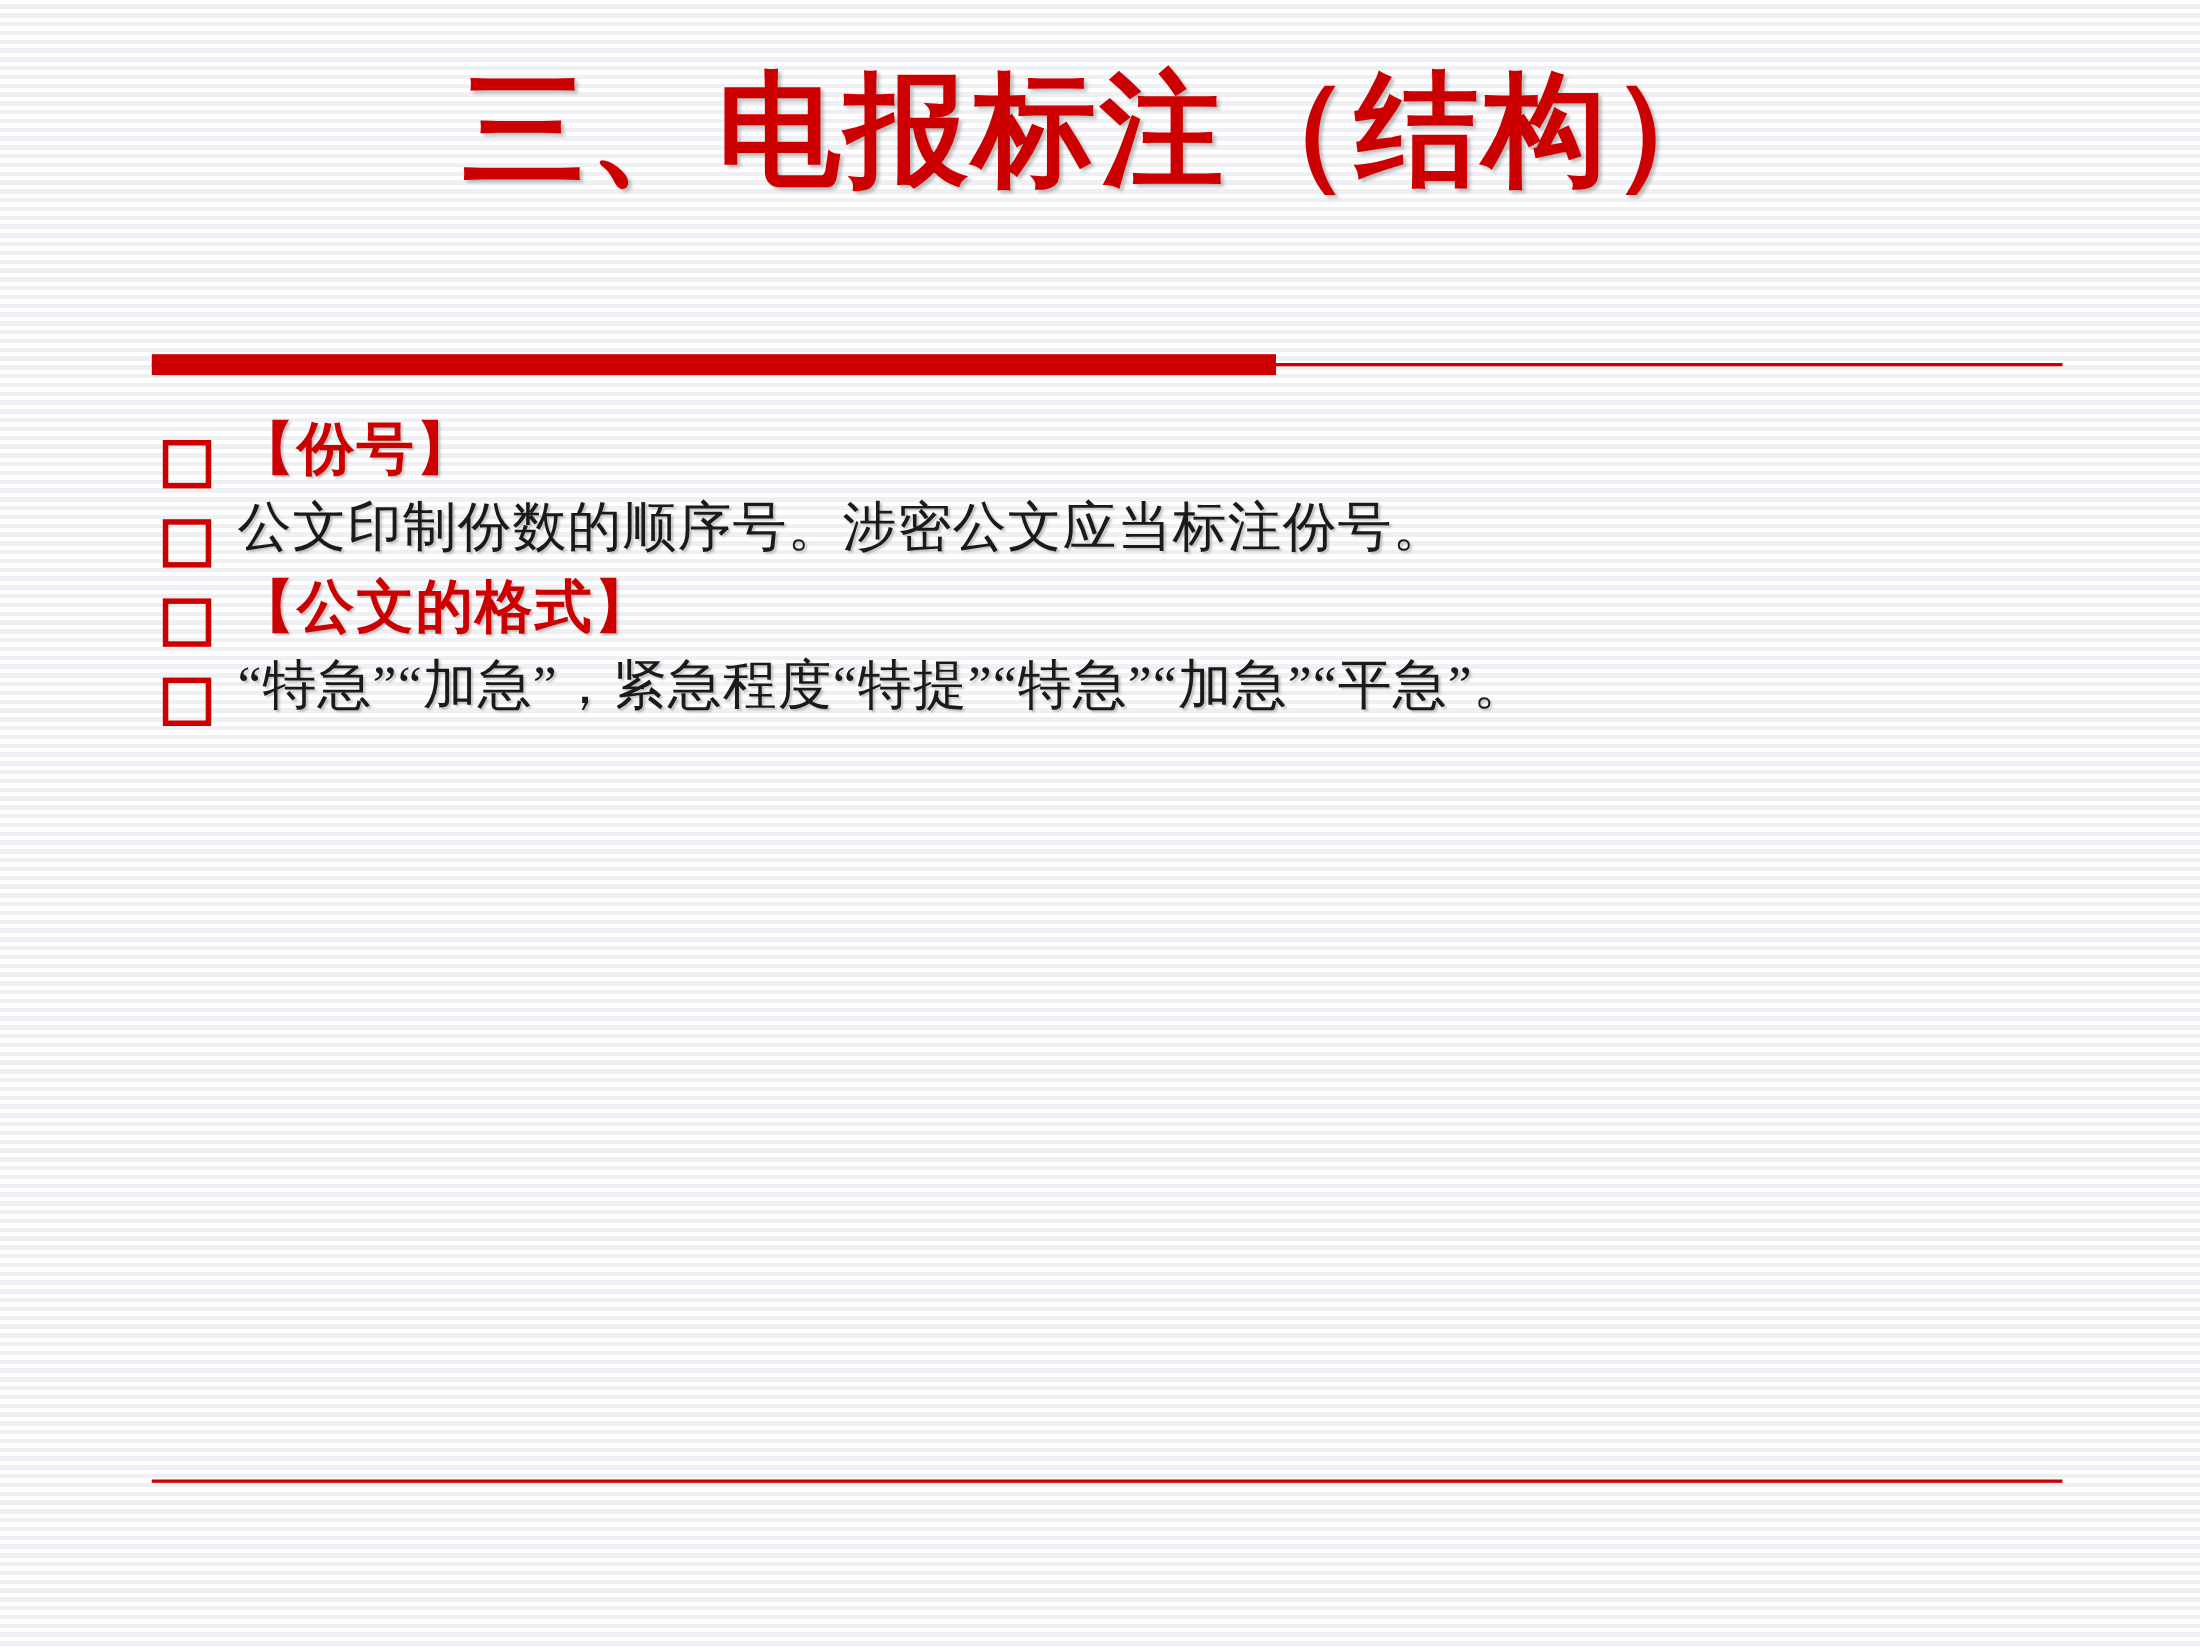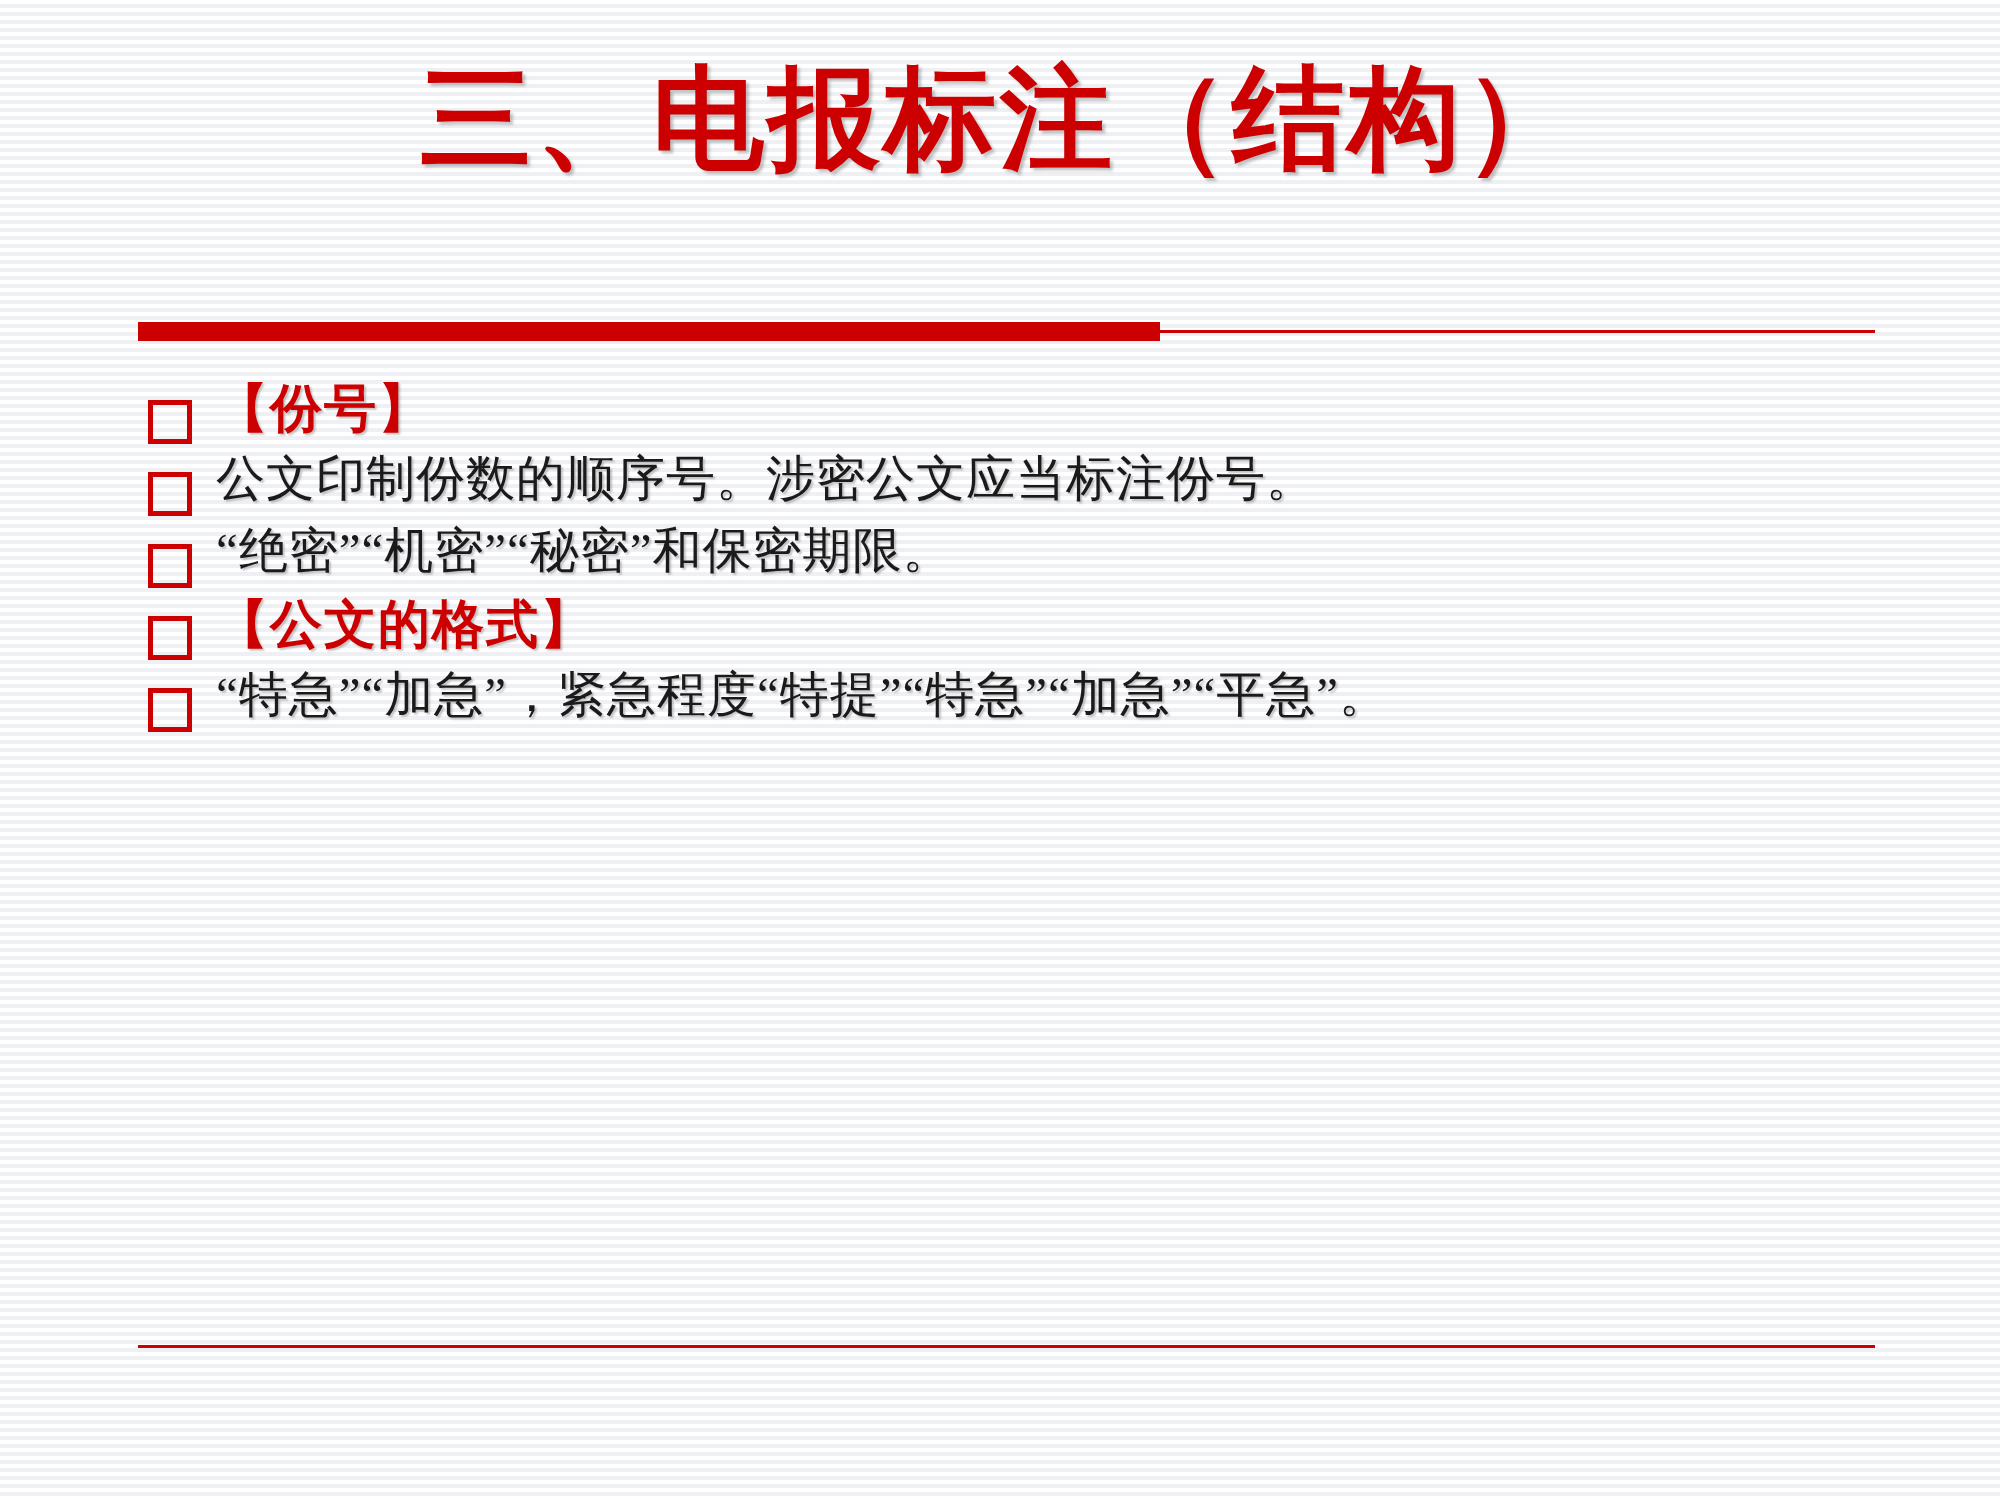--- a/index.html
+++ b/index.html
@@ -121,24 +121,20 @@
       <span class="bullet"></span>
       <span class="item-text heading">【份号】</span>
     </div>
 
     <div class="item">
       <span class="bullet"></span>
       <span class="item-text wrap">公文印制份数的顺序号。涉密公文应当标注份号。</span>
     </div>
 
 
-    <div class="item">
-      <span class="bullet"></span>
-      <span class="item-text">“绝密”“机密”“秘密”和保密期限。</span>
-    </div>
 
     <div class="item">
       <span class="bullet"></span>
       <span class="item-text heading">【公文的格式】</span>
     </div>
 
     <div class="item">
       <span class="bullet"></span>
       <span class="item-text wrap">“特急”“加急”，紧急程度“特提”“特急”“加急”“平急”。</span>
     </div>

